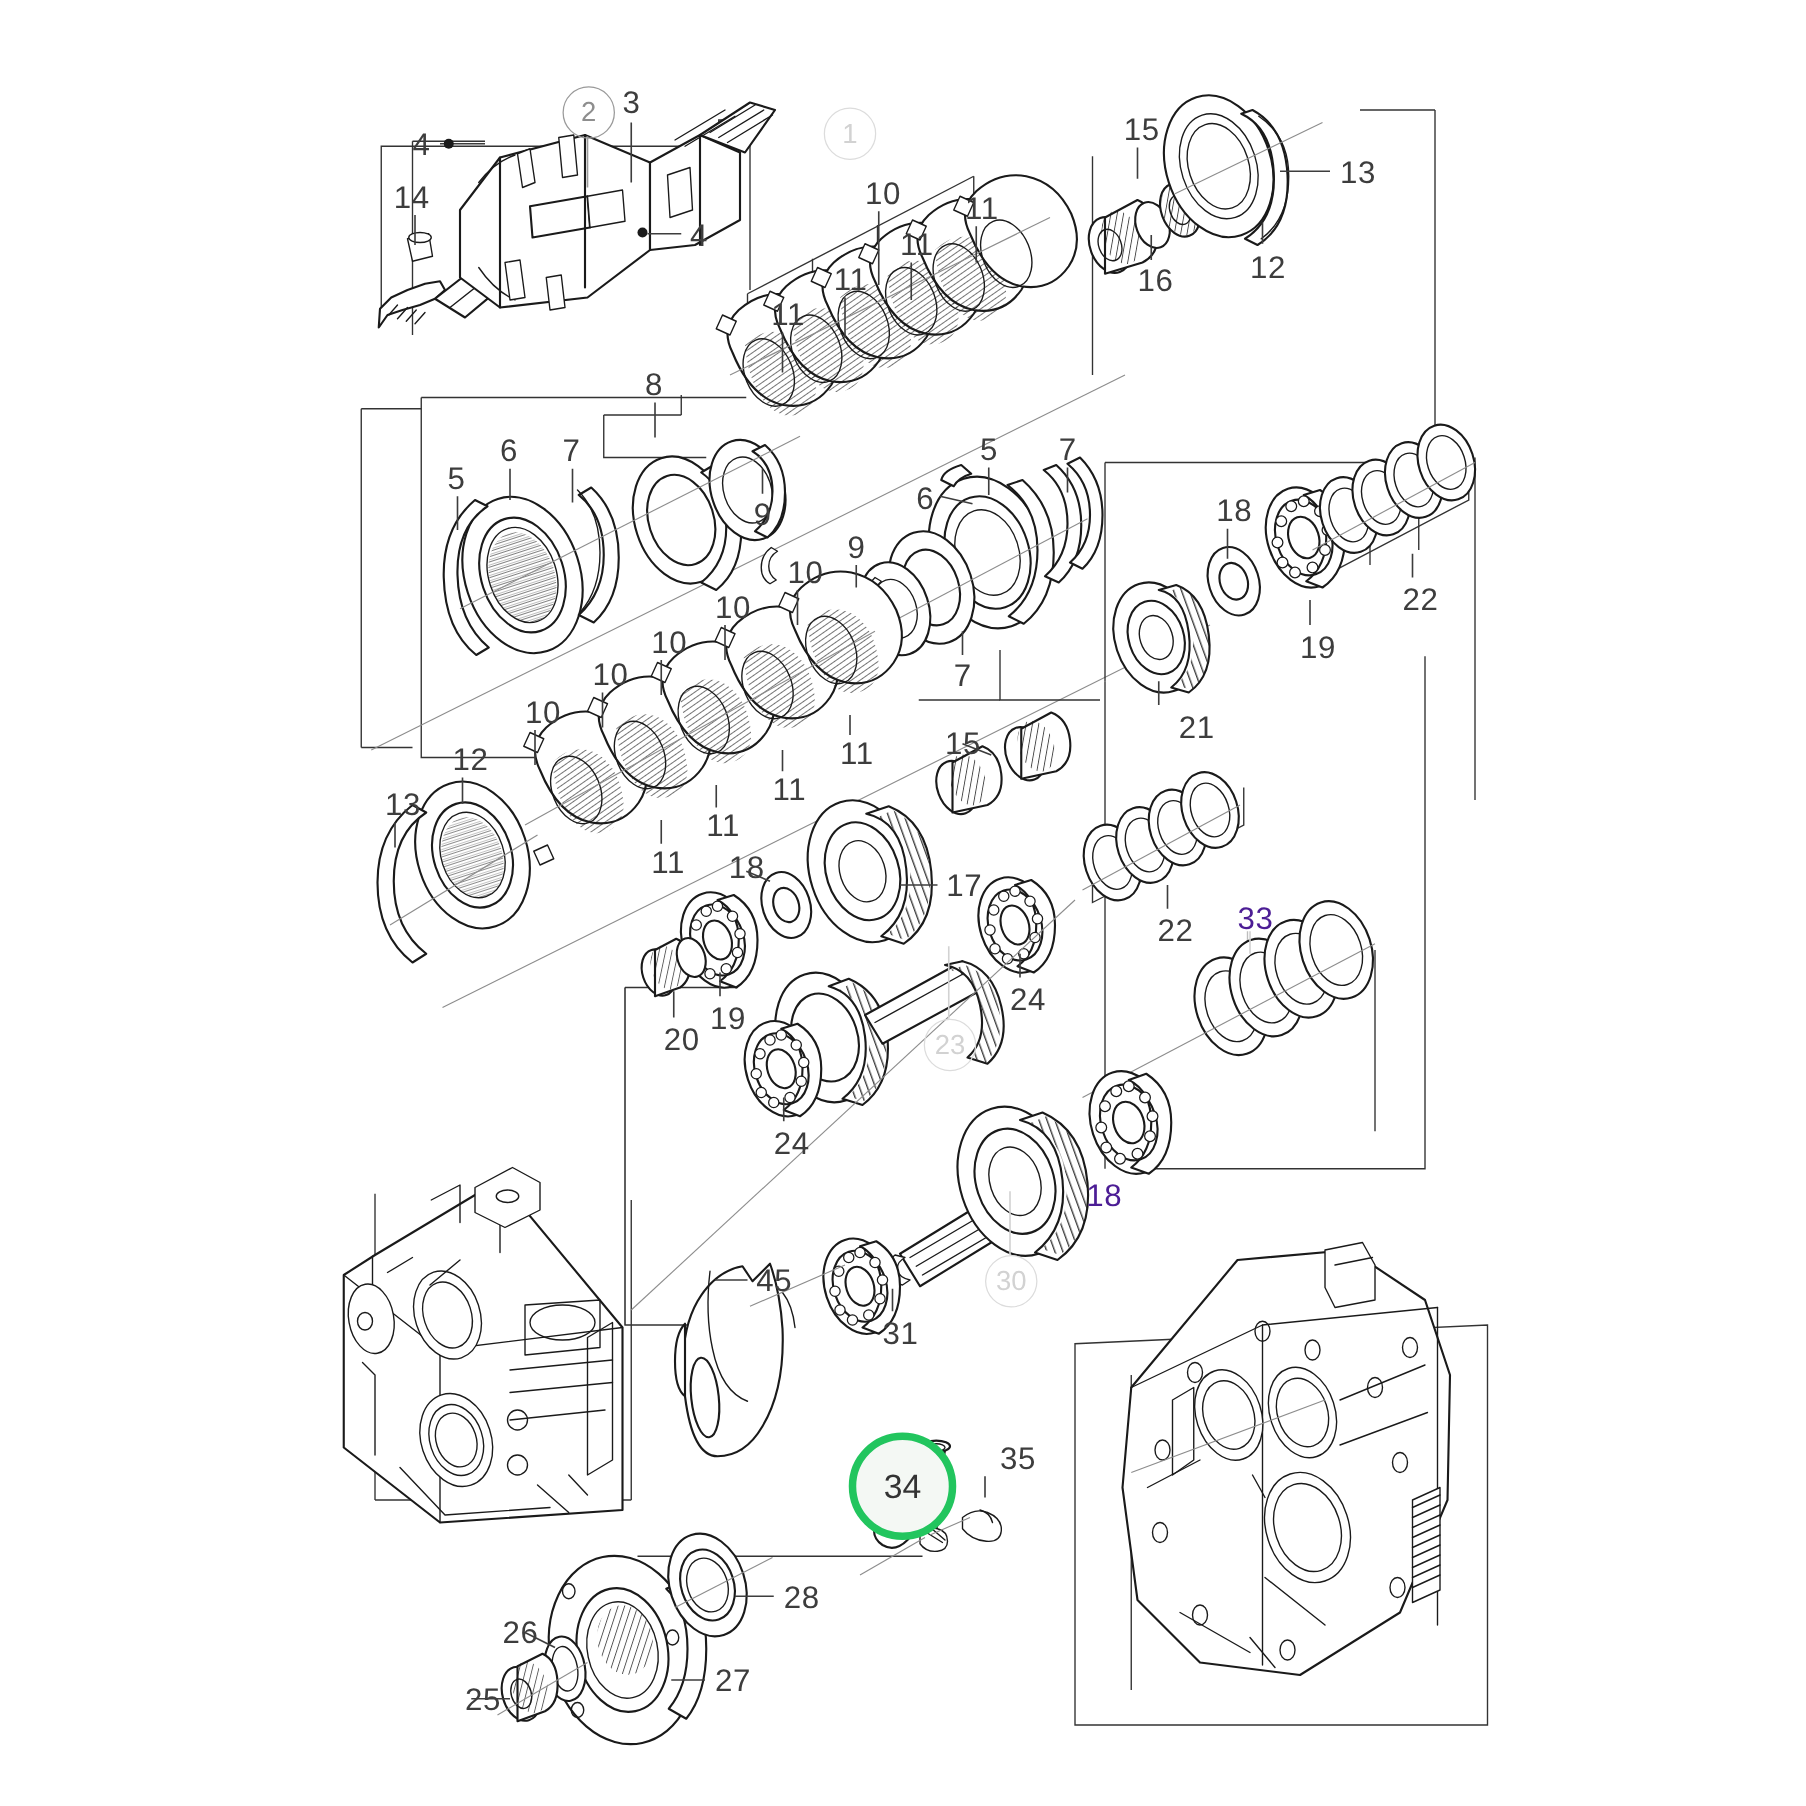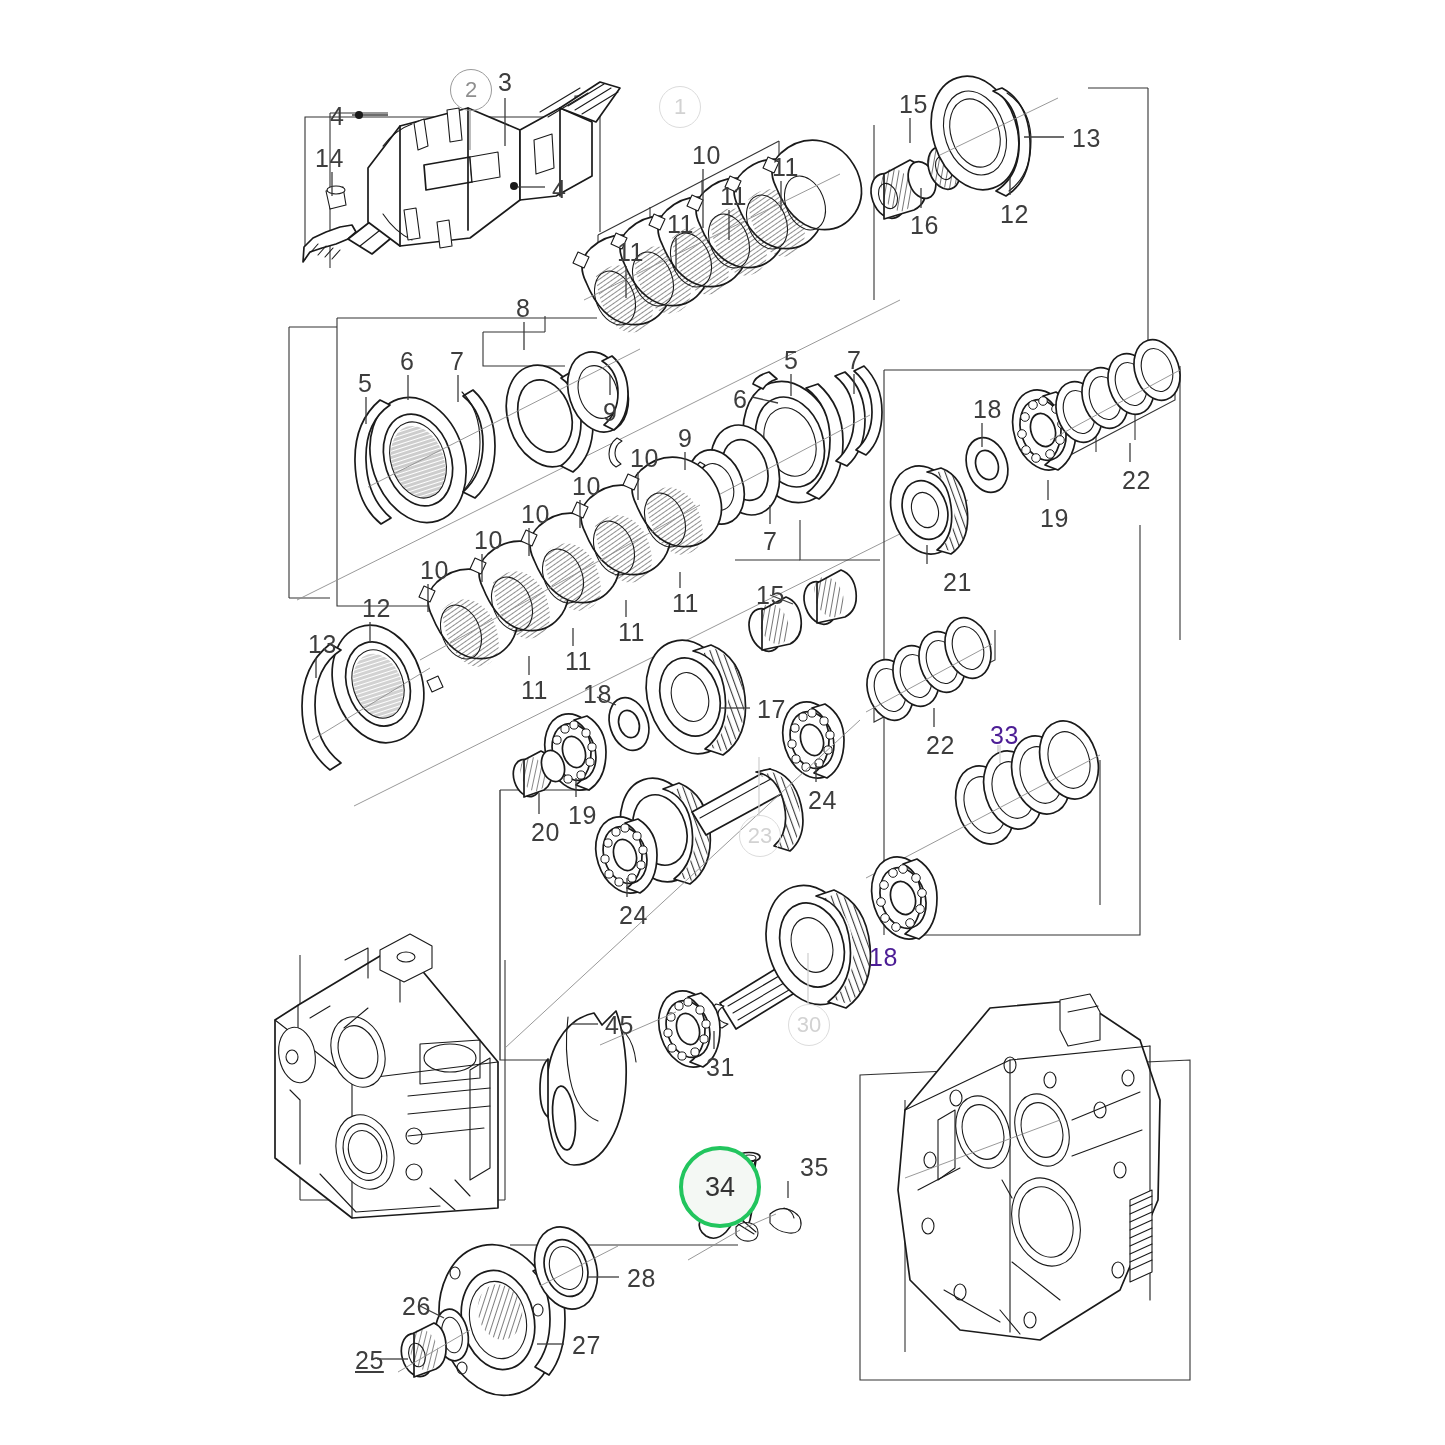--- a/index.html
+++ b/index.html
@@ -8,21 +8,21 @@
   #stage svg{position:absolute;left:0;top:0;width:1445px;height:1445px;}
   .lbl{position:absolute;font-family:"Liberation Sans",sans-serif;font-size:25px;color:#3d3d3d;
        letter-spacing:.5px;line-height:1;white-space:nowrap;}
   .lbl.grey{color:#4c1d95;}
   .callout{position:absolute;width:40px;height:40px;border:1.6px solid #c9c9c9;border-radius:50%;
            display:flex;align-items:center;justify-content:center;font-size:22px;color:#b5b5b5;
            font-family:"Liberation Sans",sans-serif;background:transparent;}
   .callout.mid{border-color:#9a9a9a;color:#8e8e8e;}
   .callout.faint{border-color:#dcdcdc;color:#d2d2d2;}
   .hl-circle{position:absolute;width:74px;height:74px;border-radius:50%;
-             border:4px solid #22c55e;background:#f4f8f4;display:flex;align-items:center;
+             border:6px solid #22c55e;background:#f4f8f4;display:flex;align-items:center;
              justify-content:center;font-size:27px;color:#333;font-family:"Liberation Sans",sans-serif;}
 </style>
 </head>
 <body>
 
 <div id="stage">
 
 <svg viewBox="0 0 1445 1445" xmlns="http://www.w3.org/2000/svg">
   <defs>
     <style>
@@ -734,21 +734,21 @@
 <div class="lbl" style="left:531px;top:820px;">20</div>
 <div class="lbl" style="left:808px;top:788px;">24</div>
 <div class="lbl" style="left:619px;top:903px;">24</div>
 <div class="lbl" style="left:926px;top:733px;">22</div>
 <div class="lbl" style="left:605px;top:1013px;">45</div>
 <div class="lbl" style="left:706px;top:1055px;">31</div>
 <div class="lbl" style="left:780px;top:1155px;margin-left:20px;">35</div>
 <div class="lbl" style="left:627px;top:1266px;">28</div>
 <div class="lbl" style="left:572px;top:1333px;">27</div>
 <div class="lbl" style="left:402px;top:1294px;">26</div>
-<div class="lbl" style="left:355px;top:1348px;text-decoration:underline;">25</div>
+<div class="lbl" style="left:372px;top:1348px;">25</div>
 
 <div class="lbl grey" style="left:869px;top:945px;">18</div>
 <div class="lbl grey" style="left:990px;top:723px;">33</div>
 
 <div class="callout faint" style="left:659px;top:86px;">1</div>
 <div class="callout mid" style="left:450px;top:69px;">2</div>
 <div class="callout faint" style="left:739px;top:815px;">23</div>
 <div class="callout faint" style="left:788px;top:1004px;">30</div>
 
 <div class="hl-circle" style="left:679px;top:1146px;">34</div>

